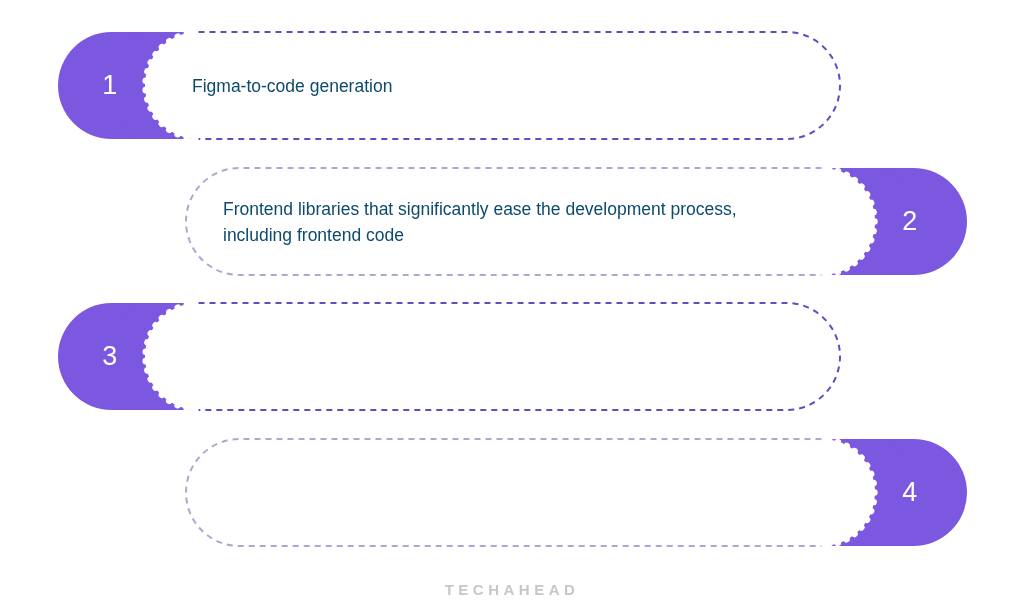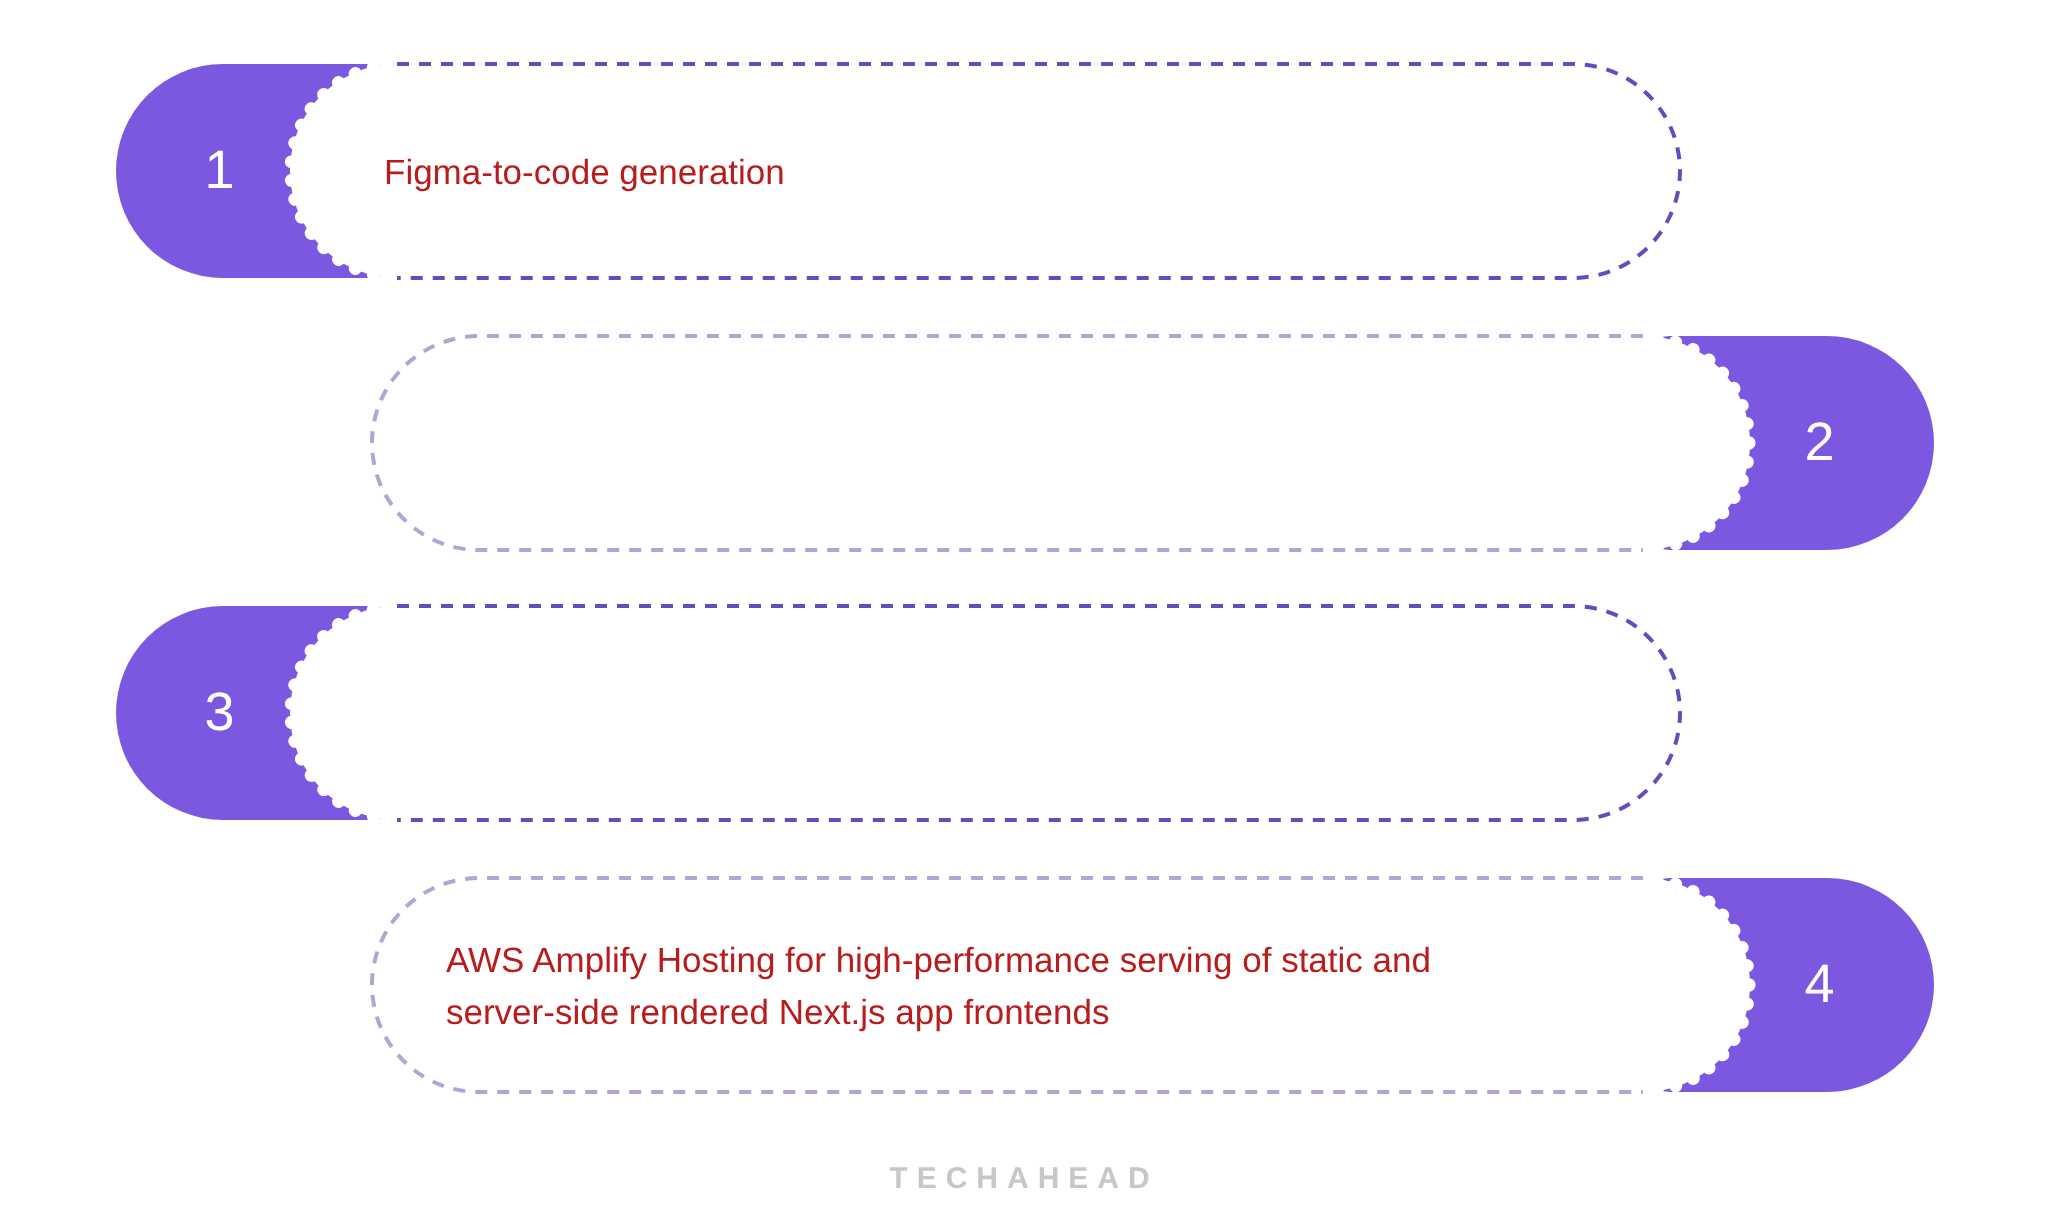--- a/index.html
+++ b/index.html
@@ -15,21 +15,21 @@
   .bg-svg { position: absolute; left: 0; top: 0; }
   .overlay { position: absolute; display: flex; align-items: center; }
   .num {
     justify-content: center;
     color: #ffffff;
     font-size: 27px;
     font-weight: 500;
     letter-spacing: 0.5px;
   }
   .card-text {
-    color: #b91c1c;
+    color: #0c4a6e;
     font-size: 17.5px;
     line-height: 26px;
     white-space: pre-line;
   }
   .logo-bar {
     position: absolute;
     left: 0; top: 576px; width: 1024px; height: 26px;
     display: flex; align-items: center; justify-content: center;
   }
   .logo-text {
@@ -78,20 +78,20 @@
       <path d="M 821.5 439 H 239.5 A 53.5 53.5 0 0 0 239.5 546 H 821.5" fill="none" stroke-width="2" stroke-dasharray="6 5" stroke="#ACA8D4"></path>
     </g>
   </svg>
 
   <div class="overlay num" style="left:58px;  top:32px;  width:104px; height:107px;">1</div>
   <div class="overlay num" style="left:853px; top:168px; width:114px; height:107px;">2</div>
   <div class="overlay num" style="left:58px;  top:303px; width:104px; height:107px;">3</div>
   <div class="overlay num" style="left:853px; top:439px; width:114px; height:107px;">4</div>
 
   <div class="overlay card-text" style="left:192px; top:32px;  width:600px; height:107px;">Figma-to-code generation</div>
-  <div class="overlay card-text" style="left:223px; top:439px; width:620px; height:107px;">AWS Amplify Hosting for high-performance serving of static and
-server-side rendered Next.js app frontends</div>
+  <div class="overlay card-text" style="left:223px; top:168px; width:620px; height:107px;">Frontend libraries that significantly ease the development process,
+including frontend code</div>
 
   <div class="logo-bar">
     <span class="logo-text">TECHAHEAD</span>
   </div>
 
 </div>
 
 </body></html>

